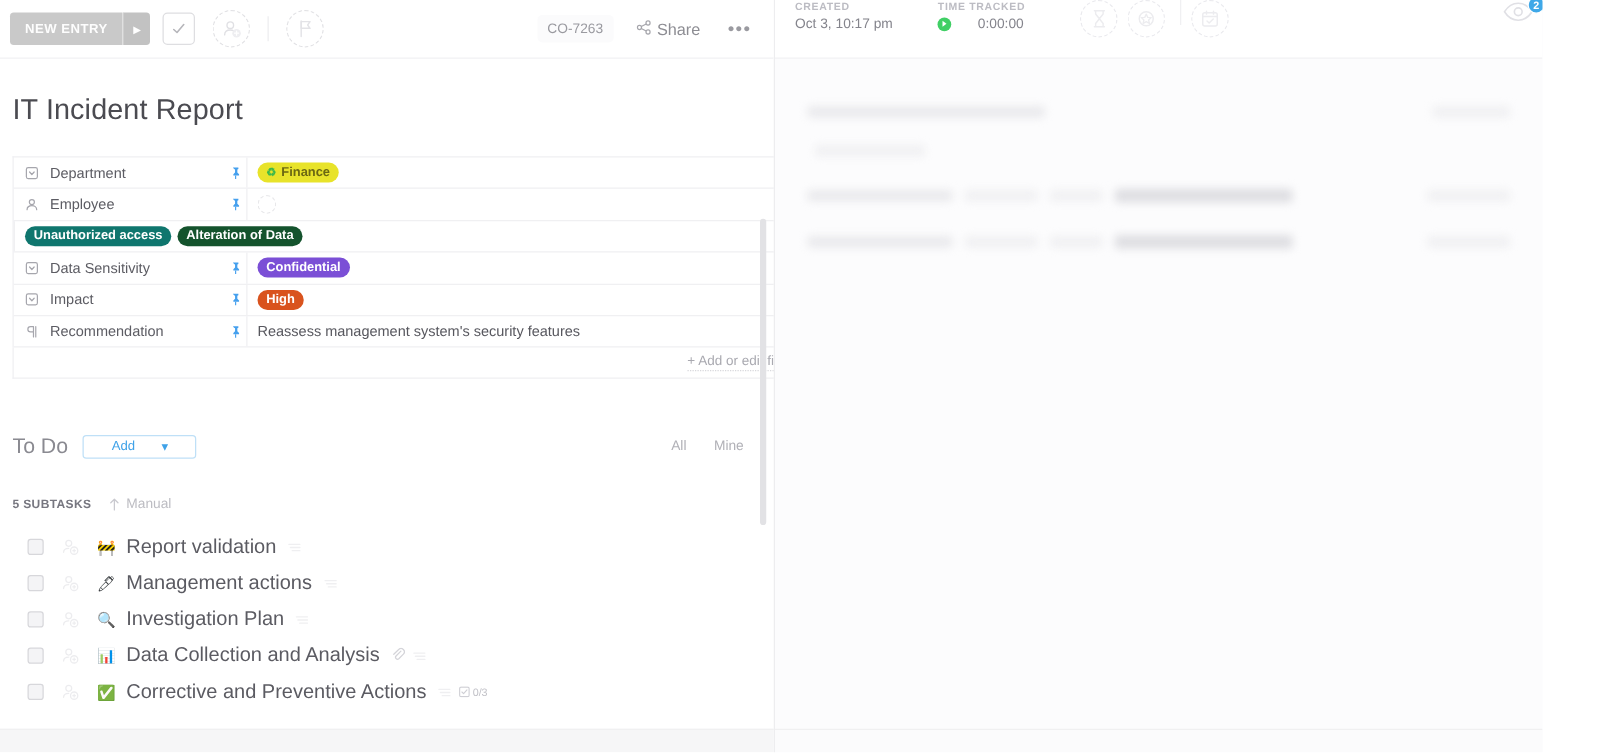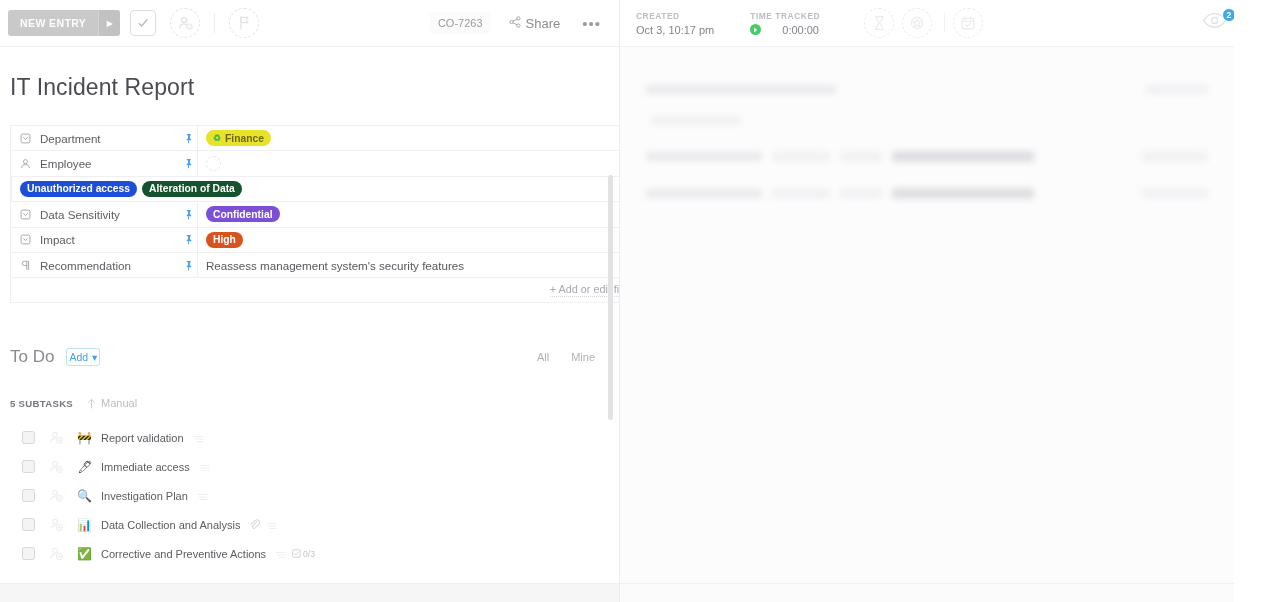--- a/index.html
+++ b/index.html
@@ -116,22 +116,22 @@
   }
 
   
   .todo-head {
     display: flex; align-items: center;
     padding: 44px 24px 0 10px;
   }
   .todo-title { font-size: 17px; color: #8a8a91; font-weight: 400; }
   .todo-add {
     margin-left: 12px; border: 1px solid #bfe0f7; border-radius: 3px;
-    color: #3fa2e8; font-size: 10.5px; padding: 2px 2px;
-    display: flex; align-items: flex-start; gap: 4px; cursor: pointer;
+    color: #3fa2e8; font-size: 10.5px; padding: 2px 22px;
+    display: flex; align-items: flex-start; gap: 21px; cursor: pointer;
   }
   .todo-spacer { flex: 1; }
   .todo-filter { font-size: 11px; color: #b1b1b7; margin-left: 22px; cursor: pointer; }
 
   .subtask-meta {
     display: flex; align-items: center; gap: 14px;
     padding: 30px 0 0 10px;
   }
   .subtask-count { font-size: 9.6px; font-weight: bold; color: #777780; letter-spacing: .3px; }
   .subtask-manual { display: flex; align-items: center; gap: 5px; font-size: 11px; color: #bdbdc3; cursor: pointer; }
@@ -143,21 +143,21 @@
   }
   .st-check {
     width: 13px; height: 13px; border: 1.4px solid #d7d7db; border-radius: 2.5px;
     background: #f4f4f6; cursor: pointer; flex: none;
   }
   .st-assignee {
     width: 15px; height: 15px; margin-left: 14px; flex: none;
     position: relative; opacity: .55; cursor: pointer;
   }
   .st-emoji { margin-left: 14px; width: 14px; display: flex; align-items: center; justify-content: center; flex: none; }
-  .st-label { margin-left: 9px; font-size: 11px; color: #5b5b62; cursor: pointer; }
+  .st-label { margin-left: 9px; font-size: 16px; color: #5b5b62; cursor: pointer; }
   .st-badges { display: flex; align-items: center; gap: 6px; margin-left: 9px; }
   .st-lines { opacity: .55; }
   .st-checklist {
     display: flex; align-items: center; gap: 2px;
     font-size: 8.6px; color: #c2c2c8;
   }
 
   .footer-strip {
     position: absolute; left: 0; bottom: 0;
     width: 672px; height: 19px; background: #f6f6f7;
@@ -174,21 +174,21 @@
     width: 5px; height: 245px; border-radius: 3px;
     background: #e2e2e5; cursor: pointer;
   }
 
   
   .right-pane {
     position: relative; width: 614px; height: 602px;
     background: #fcfcfd; overflow: hidden;
   }
   .rp-header {
-    height: 47px; display: flex; align-items: center;
+    height: 47px; display: flex; align-items: flex-start;
     padding: 0 2px 0 16px; background: #fff;
     border-bottom: 1px solid #f1f1f3;
   }
   .meta-block { margin-right: 36px; }
   .meta-label {
     font-size: 8.4px; font-weight: bold; color: #bcbcc3;
     letter-spacing: .55px; text-transform: uppercase; margin-bottom: 3px;
   }
   .meta-value { font-size: 11px; color: #84848c; }
   .time-value { display: flex; align-items: center; gap: 21px; }
@@ -324,21 +324,21 @@
                   <path d="M4.5 8v3.2" stroke="#45a0ee" stroke-width="1"></path>
                 </svg>
               </span>
             </div>
             <div class="fval">
               <span class="avatar-ph"></span>
             </div>
           </div>
           <div class="frow">
             <div class="fval">
-              <span class="tag" style="background: #1d4ed8; color: rgb(255, 255, 255);">
+              <span class="tag" style="background: #0f766e; color: rgb(255, 255, 255);">
                 <span>Unauthorized access</span>
               </span>
               <span class="tag" style="background: #14532d; color: rgb(255, 255, 255);">
                 <span>Alteration of Data</span>
               </span>
             </div>
           </div>
           <div class="frow">
             <div class="fname">
               <span class="ficon">
@@ -451,21 +451,21 @@
         </div>
         <div class="strow">
           <span class="st-check"></span>
           <span class="st-assignee"><svg width="15" height="15" viewBox="0 0 16 16">
               <circle cx="6.4" cy="5" r="2.5" fill="none" stroke="#dedee2" stroke-width="1.1"></circle>
               <path d="M2 12.6c0-2.3 2-3.4 4.4-3.4" fill="none" stroke="#dedee2" stroke-width="1.1" stroke-linecap="round"></path>
               <circle cx="11" cy="11.2" r="3.1" fill="none" stroke="#dedee2" stroke-width="1.1"></circle>
               <path d="M11 9.7v3M9.5 11.2h3" stroke="#dedee2" stroke-width="1"></path>
             </svg></span>
           <span class="st-emoji" style="font-size: 12px;">🖊</span>
-          <span class="st-label">Immediate access</span>
+          <span class="st-label">Management actions</span>
           <span class="st-badges">
             <span class="st-lines"><svg width="11" height="8" viewBox="0 0 12 9">
                 <path d="M1 1.6h10M2.4 4.5h8.6M4 7.4h7" stroke="#e2e2e6" stroke-width="1.15" stroke-linecap="round"></path>
               </svg></span>
           </span>
         </div>
         <div class="strow">
           <span class="st-check"></span>
           <span class="st-assignee"><svg width="15" height="15" viewBox="0 0 16 16">
               <circle cx="6.4" cy="5" r="2.5" fill="none" stroke="#dedee2" stroke-width="1.1"></circle>

